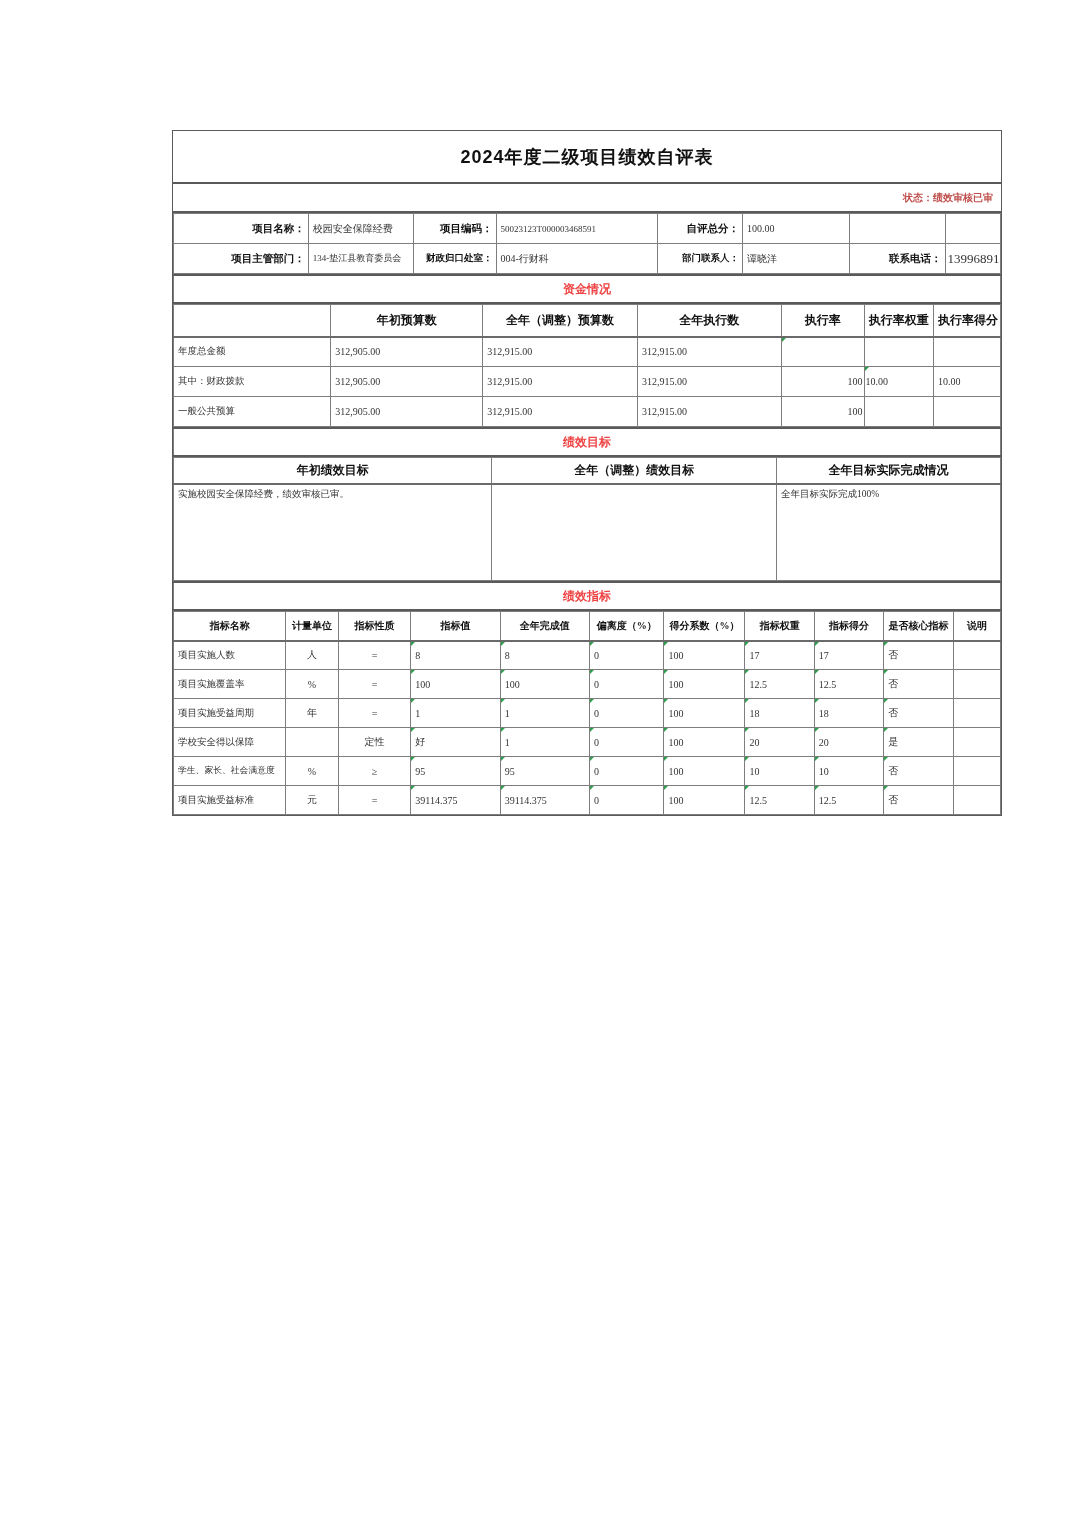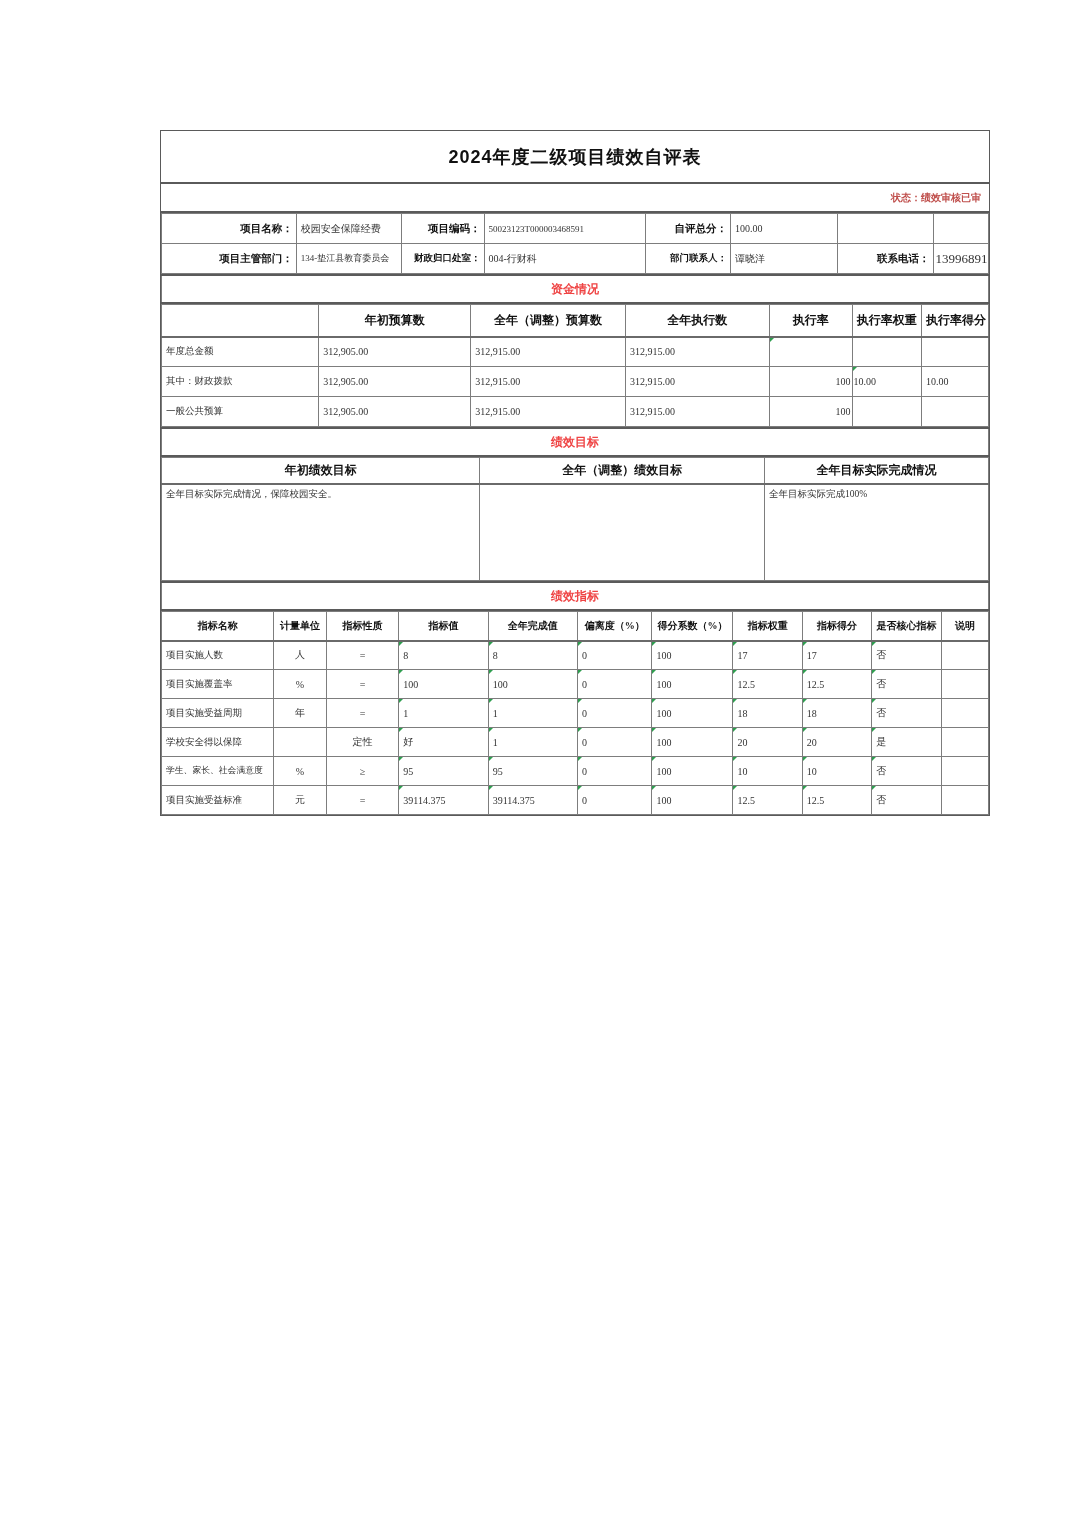--- a/index.html
+++ b/index.html
@@ -1,19 +1,19 @@
 <!DOCTYPE html>
 <html><head>
 <meta charset="utf-8">
 <style>
   * { margin:0; padding:0; box-sizing:border-box; }
   html,body { width:1075px; height:1520px; background:#ffffff;
     font-family:"Liberation Serif","DejaVu Serif",serif; color:#222; }
   .doc {
-    position:absolute; left:160px; top:130px; width:830px;
+    position:absolute; left:172px; top:130px; width:830px;
     border:1px solid #5a5a5a; background:#fff;
   }
   table { width:100%; border-collapse:collapse; table-layout:fixed; }
   td { border:1px solid #7d7d7d; font-size:10px; color:#333;
        overflow:hidden; white-space:nowrap; padding:0 4px; }
   
   .title-row { height:53px; display:flex; align-items:center; justify-content:center;
     border-bottom:2px solid #5a5a5a; }
   .title-row h1 { font-family:"Liberation Sans","DejaVu Sans",sans-serif;
     font-size:18px; font-weight:bold; color:#111; letter-spacing:1px; }
@@ -165,21 +165,21 @@
         <col style="width:34.4%">
         <col style="width:27.1%">
     </colgroup>
     <tbody>
         <tr class="hdr goals-hdr">
       <td>年初绩效目标</td>
       <td>全年（调整）绩效目标</td>
       <td>全年目标实际完成情况</td>
     </tr>
     <tr>
-      <td class="goal-cell">全年目标实际完成情况，保障校园安全。</td>
+      <td class="goal-cell">实施校园安全保障经费，绩效审核已审。</td>
       <td class="goal-cell"></td>
       <td class="goal-cell">全年目标实际完成100%</td>
     </tr>
   </tbody>
     </table>
 
   <table>
     <tbody>
         <tr class="band">
       <td>绩效指标</td>

